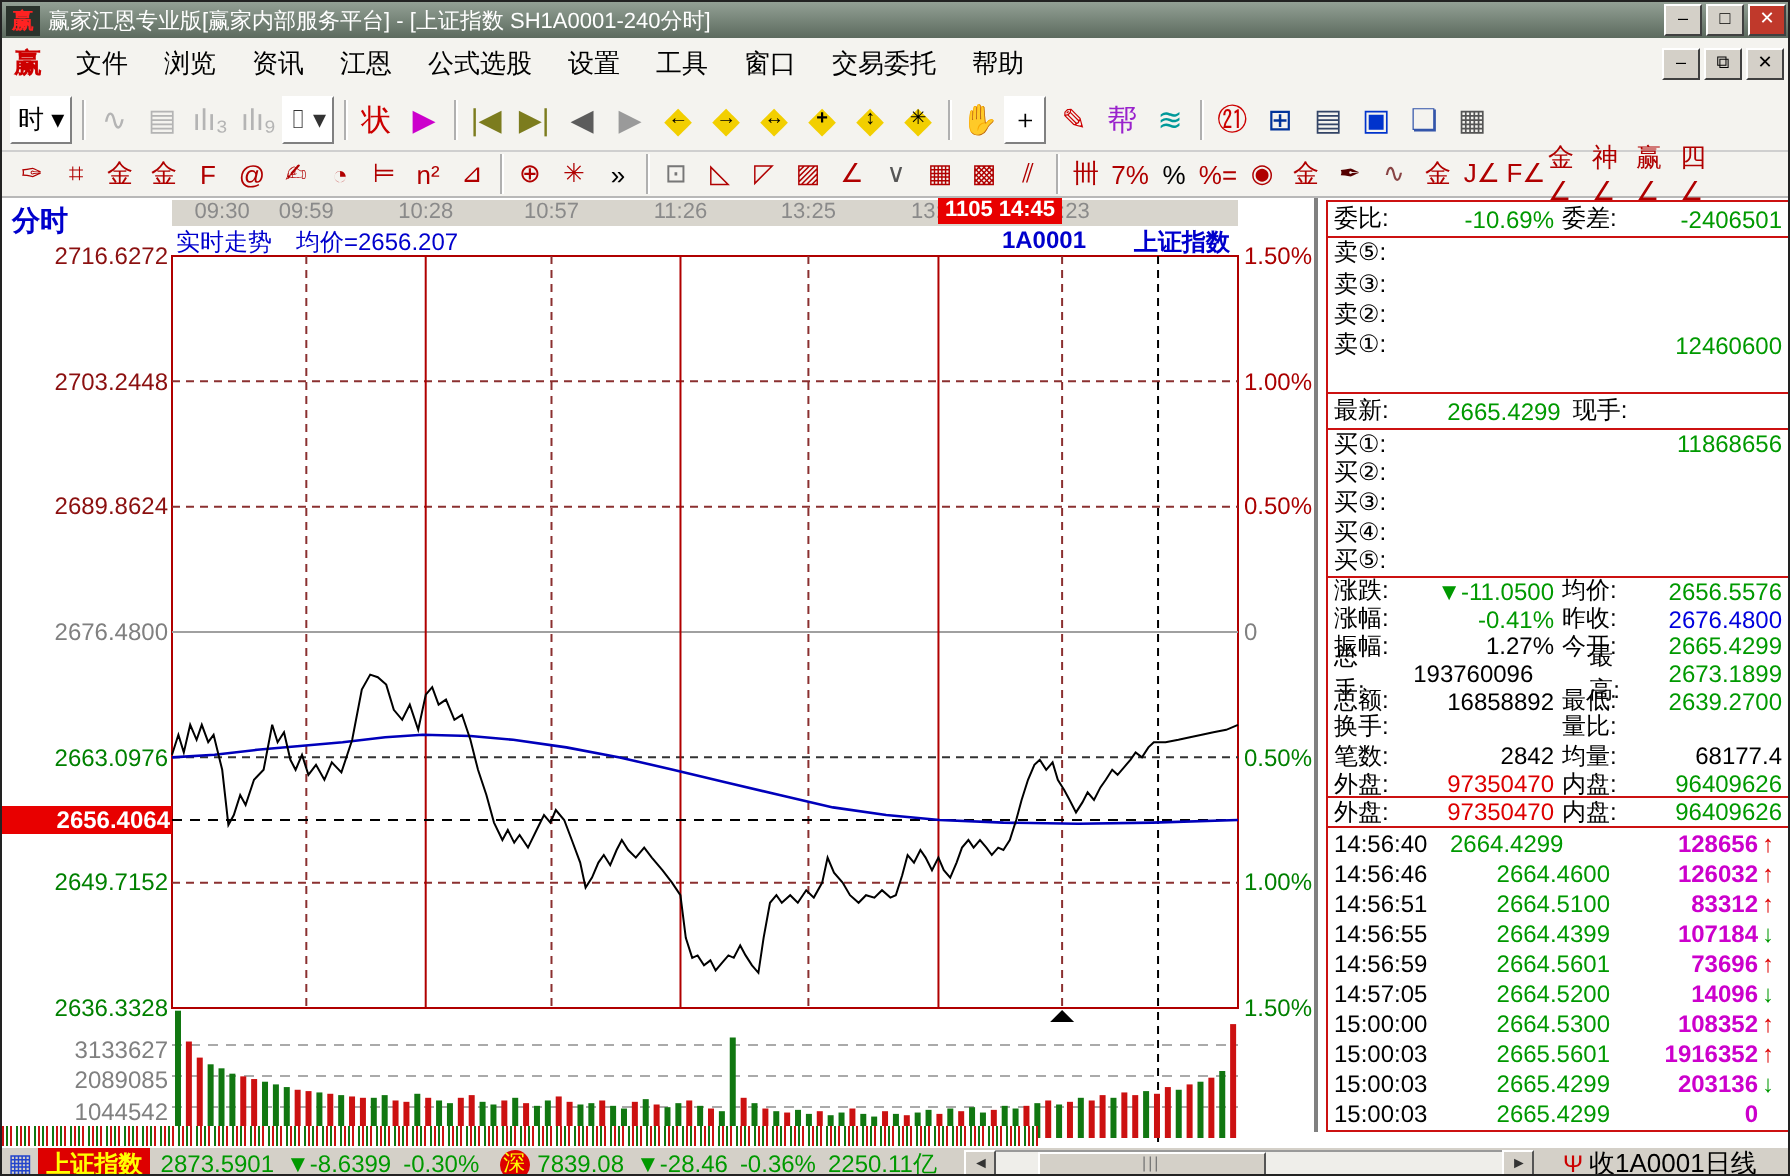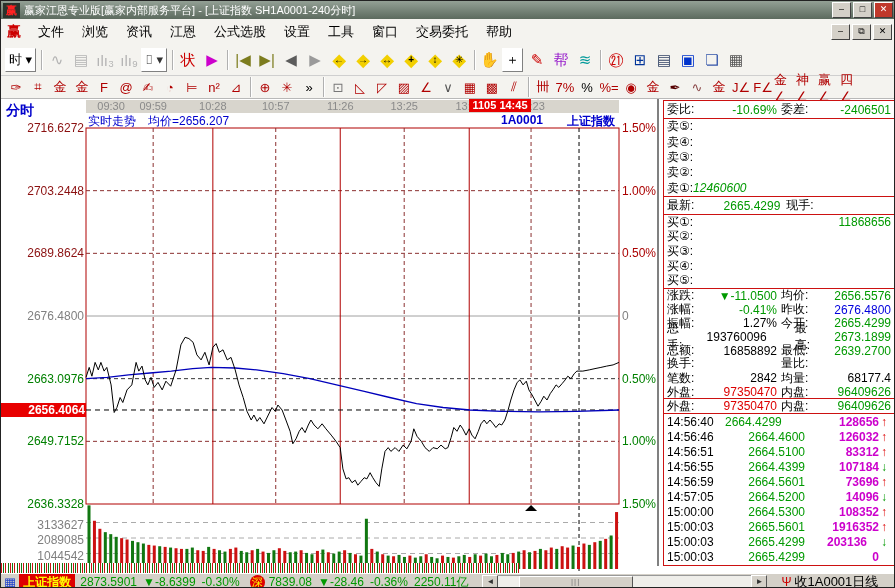--- a/index.html
+++ b/index.html
@@ -386,34 +386,30 @@
       <span class="grn" style="flex:1;text-align:right;margin-right:4px;">-10.69%</span>
       <span class="plabel">委差:</span>
       <span class="grn" style="flex:1;text-align:right;">-2406501</span>
     </div>
     <div class="psec" id="sellrows" style="height:78px;">
         <div class="prow" style="height: 20%;">
           <span class="plabel">卖⑤:</span>
           <span class="grn" style="flex:1;text-align:right;"></span>
         </div>
         <div class="prow" style="height: 20%;">
-          <span class="plabel">卖④:</span>
-          <span class="grn" style="flex:1;text-align:right;"></span>
-        </div>
-        <div class="prow" style="height: 20%;">
           <span class="plabel">卖③:</span>
           <span class="grn" style="flex:1;text-align:right;"></span>
         </div>
         <div class="prow" style="height: 20%;">
           <span class="plabel">卖②:</span>
           <span class="grn" style="flex:1;text-align:right;"></span>
         </div>
         <div class="prow" style="height: 20%;">
           <span class="plabel">卖①:</span>
-          <span class="grn" style="flex:1;text-align:left;font-style:italic;">12460600</span>
+          <span class="grn" style="flex:1;text-align:right;">12460600</span>
         </div>
       </div>
     <div class="psec prow" style="height:18px;">
       <span class="plabel">最新:</span>
       <span class="grn" style="width:86px;text-align:right;margin-right:6px;">2665.4299</span>
       <span class="plabel">现手:</span>
       <span class="grn" style="flex:1;text-align:right;"></span>
     </div>
     <div class="psec" id="buyrows" style="height:74px;">
         <div class="prow" style="height: 20%;">
@@ -538,21 +534,21 @@
         </div>
         <div class="prow" style="height: 15px;">
           <span class="plabel" style="width:58px;">15:00:03</span>
           <span class="grn" style="width:80px;text-align:right;">2665.5601</span>
           <span class="mag" style="flex:1;text-align:right;margin-right:2px;">1916352</span>
           <span class="red" style="width:10px;">↑</span>
         </div>
         <div class="prow" style="height: 15px;">
           <span class="plabel" style="width:58px;">15:00:03</span>
           <span class="grn" style="width:80px;text-align:right;">2665.4299</span>
-          <span class="mag" style="flex:1;text-align:right;margin-right:14px;">203136</span>
+          <span class="mag" style="flex:1;text-align:right;margin-right:2px;">203136</span>
           <span class="grn" style="width:10px;">↓</span>
         </div>
         <div class="prow" style="height: 15px;">
           <span class="plabel" style="width:58px;">15:00:03</span>
           <span class="grn" style="width:80px;text-align:right;">2665.4299</span>
           <span class="mag" style="flex:1;text-align:right;margin-right:2px;">0</span>
           <span style="width:10px;"></span>
         </div>
       </div>
   </div>

